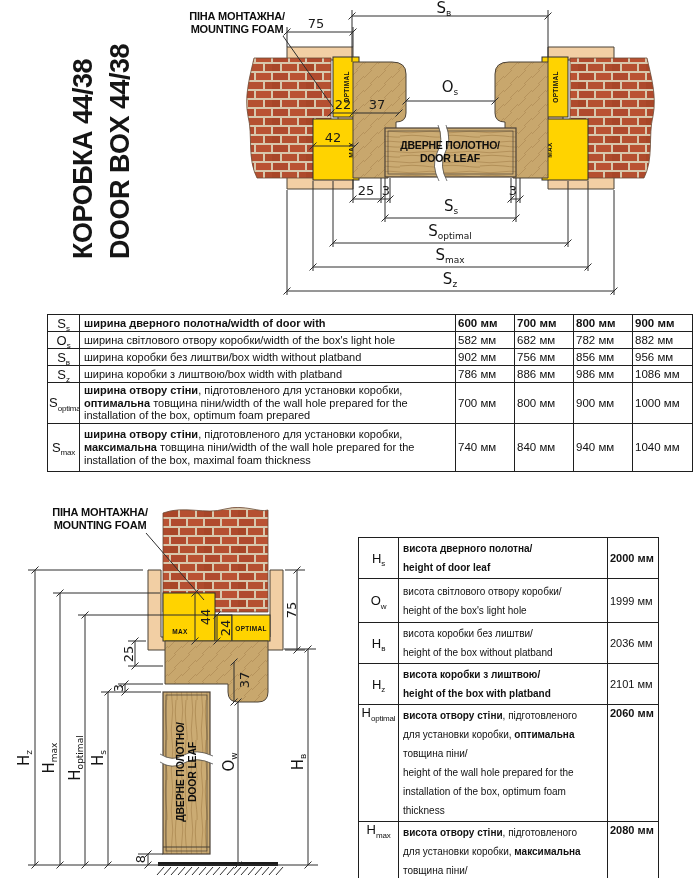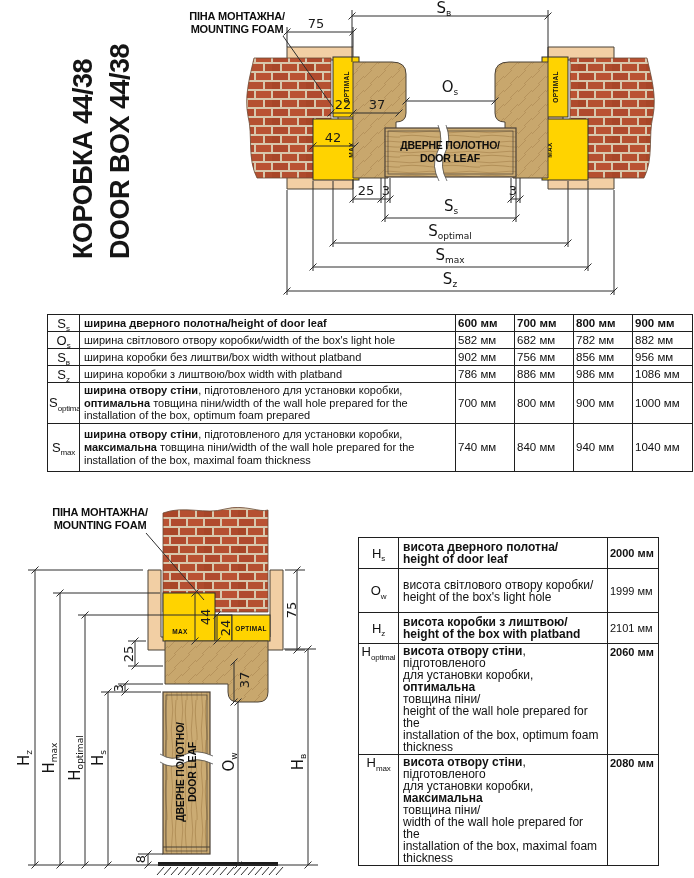--- a/index.html
+++ b/index.html
@@ -11,21 +11,21 @@
   svg{position:absolute;left:0}
   #topdiag{top:0}
   #botdiag{top:500px}
   table{border-collapse:collapse;position:absolute;table-layout:fixed;border:1.6px solid #1b1b1b}
   #t1{left:47px;top:314px;width:645px}
   #t2{left:358px;top:537px;width:300px}
   td{border:1px solid #1f1f1f;padding:1px 4px;vertical-align:middle;overflow:hidden}
   td.sym{text-align:center;font-size:13px;padding:0 1px}
   .sub{font-size:8px;position:relative;top:3.5px;letter-spacing:-0.2px}
   td.desc{font-size:11px;line-height:12.6px;white-space:pre-line}
-  #t2 td.desc{font-size:12px;line-height:12px}
+  #t2 td.desc{font-size:10px;line-height:19px}
   td.val{font-size:11.5px;padding:1px 2px}
   #t2 td.val{font-size:11px}
   tr.top td{vertical-align:top}
   tr.top td.val{padding-top:2px}
   .bv{font-weight:bold}
   
   .dim{stroke:#2e2e2e;stroke-width:1;fill:none}
   .thick{stroke:#1c1c1c;stroke-width:4;fill:none}
   .lbl{font:bold 11px "Liberation Sans",sans-serif;letter-spacing:-0.2px;fill:#0d0d0d;text-anchor:middle}
   .dimN{font:13px "DejaVu Sans",sans-serif;fill:#1a1a1a;text-anchor:middle}
@@ -154,21 +154,21 @@
         <col style="width:32px">
         <col style="width:376px">
         <col style="width:59px">
         <col style="width:59px">
         <col style="width:59px">
         <col style="width:60px">
       </colgroup>
     <tbody>
         <tr style="height: 17px;">
           <td class="sym"><span>S</span><span class="sub">s</span></td>
-          <td class="desc"><b>ширина дверного полотна/height of door leaf</b></td>
+          <td class="desc"><b>ширина дверного полотна/width of door with</b></td>
           <td class="val bv">600 мм</td>
           <td class="val bv">700 мм</td>
           <td class="val bv">800 мм</td>
           <td class="val bv">900 мм</td>
         </tr>
         <tr style="height: 17px;">
           <td class="sym"><span>O</span><span class="sub">s</span></td>
           <td class="desc"><span>ширина світлового отвору коробки/width of the box's light hole</span></td>
           <td class="val">582 мм</td>
           <td class="val">682 мм</td>
@@ -302,20 +302,26 @@
           <td class="desc"><b>висота дверного полотна/
 height of door leaf</b></td>
           <td class="val bv">2000 мм</td>
         </tr>
         <tr style="height: 44px;">
           <td class="sym"><span>O</span><span class="sub">w</span></td>
           <td class="desc"><span>висота світлового отвору коробки/
 height of the box's light hole</span></td>
           <td class="val">1999 мм</td>
         </tr>
+        <tr style="height: 31px;">
+          <td class="sym"><span>H</span><span class="sub">в</span></td>
+          <td class="desc"><span>висота коробки без лиштви/
+height of the box without platband</span></td>
+          <td class="val">2036 мм</td>
+        </tr>
         <tr style="height: 31px; margin-top: 12px;">
           <td class="sym"><span>H</span><span class="sub">z</span></td>
           <td class="desc"><b>висота коробки з лиштвою/
 height of the box with platband</b></td>
           <td class="val">2101 мм</td>
         </tr>
         <tr class="top" style="height: 78px;">
           <td class="sym"><span>H</span><span class="sub">optimal</span></td>
           <td class="desc"><b>висота отвору стіни</b><span>, підготовленого
 для установки коробки, </span><b>оптимальна</b><span>

